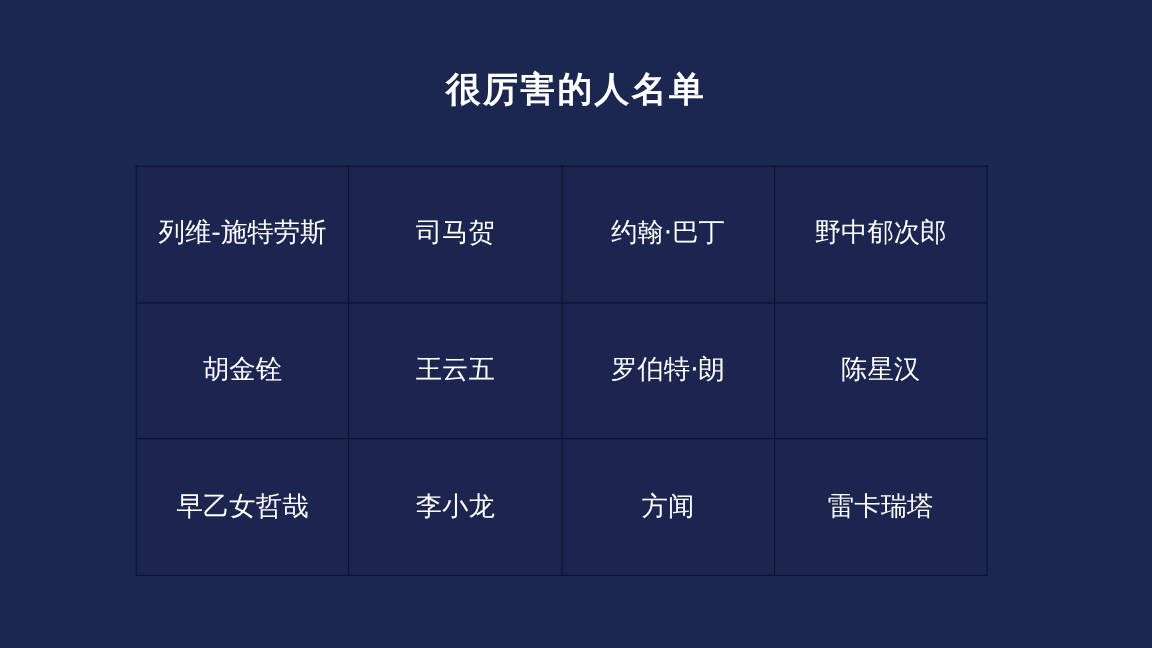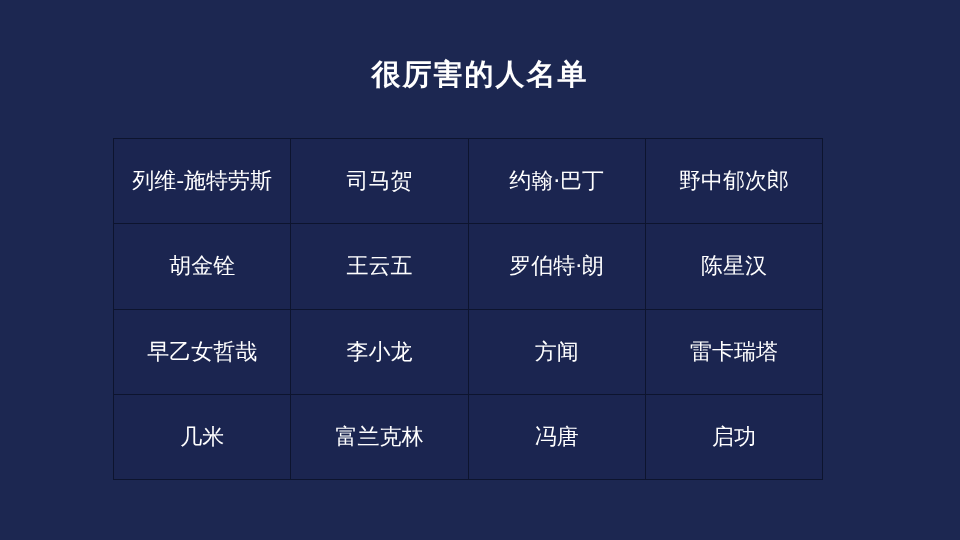--- a/index.html
+++ b/index.html
@@ -97,22 +97,16 @@
           <td>王云五</td>
           <td>罗伯特·朗</td>
           <td>陈星汉</td>
         </tr>
         <tr>
           <td>早乙女哲哉</td>
           <td>李小龙</td>
           <td>方闻</td>
           <td class="bold">雷卡瑞塔</td>
         </tr>
-        <tr>
-          <td>几米</td>
-          <td>富兰克林</td>
-          <td>冯唐</td>
-          <td>启功</td>
-        </tr>
       </tbody>
   </table>
 
 </div>
 
 </body></html>

